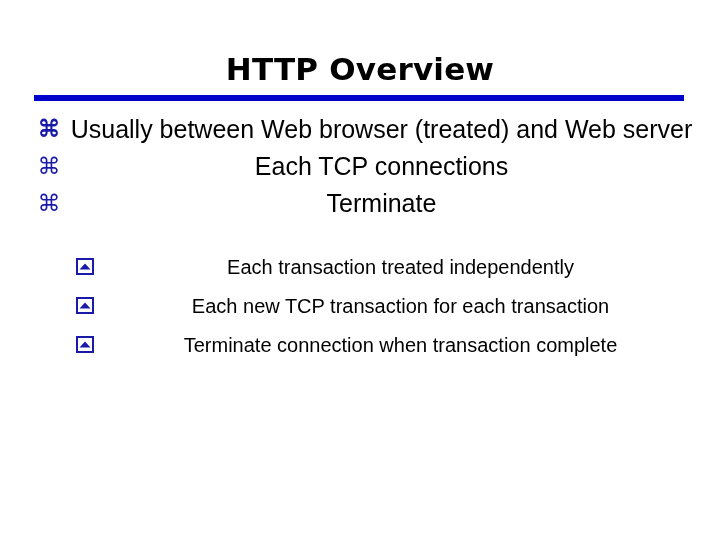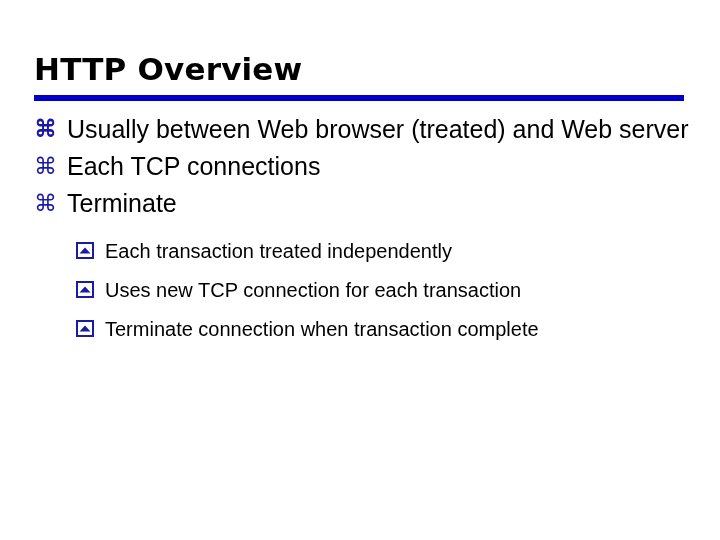--- a/index.html
+++ b/index.html
@@ -14,20 +14,21 @@
     font-family: "Liberation Sans", "DejaVu Sans", sans-serif;
     -webkit-font-smoothing: none;
   }
 
   .slide {
     position: relative;
     width: 720px;
     height: 455px;
     background: #ffffff;
     box-sizing: border-box;
+    text-align: center;
   }
 
   
   .slide-title {
     position: absolute;
     left: 34px;
     top: 50px;
     width: 652px;
     font-family: "DejaVu Sans", "Liberation Sans", sans-serif;
     font-weight: bold;
@@ -73,21 +74,21 @@
     top: 0px;
     width: 30px;
     font-family: "DejaVu Sans", sans-serif;
     font-size: 23px;
     line-height: 36px;
     color: #1a1aa8;
     font-weight: normal;
   }
 
   .sub-list {
-    margin-top: 13px;
+    margin-top: 29px;
   }
 
   .bullet-l2 {
     position: relative;
     display: block;
     padding-left: 71px;
     margin: 0 0 4px 0;
     font-size: 20px;
     line-height: 35px;
     color: #000000;
@@ -152,21 +153,21 @@
         </span>
         <span class="txt">Each transaction treated independently</span>
       </div>
 
       <div class="bullet-l2">
         <span class="mark2">
           <svg viewBox="0 0 14 13" xmlns="http://www.w3.org/2000/svg" aria-hidden="true">
             <path d="M1.5 9.5 L7 3.5 L12.5 9.5 Z" fill="#1a1aa8"></path>
           </svg>
         </span>
-        <span class="txt">Uses new TCP connection for each transaction</span>
+        <span class="txt">Each new TCP transaction for each transaction</span>
       </div>
 
       <div class="bullet-l2">
         <span class="mark2">
           <svg viewBox="0 0 14 13" xmlns="http://www.w3.org/2000/svg" aria-hidden="true">
             <path d="M1.5 9.5 L7 3.5 L12.5 9.5 Z" fill="#1a1aa8"></path>
           </svg>
         </span>
         <span class="txt">Terminate connection when transaction complete</span>
       </div>

